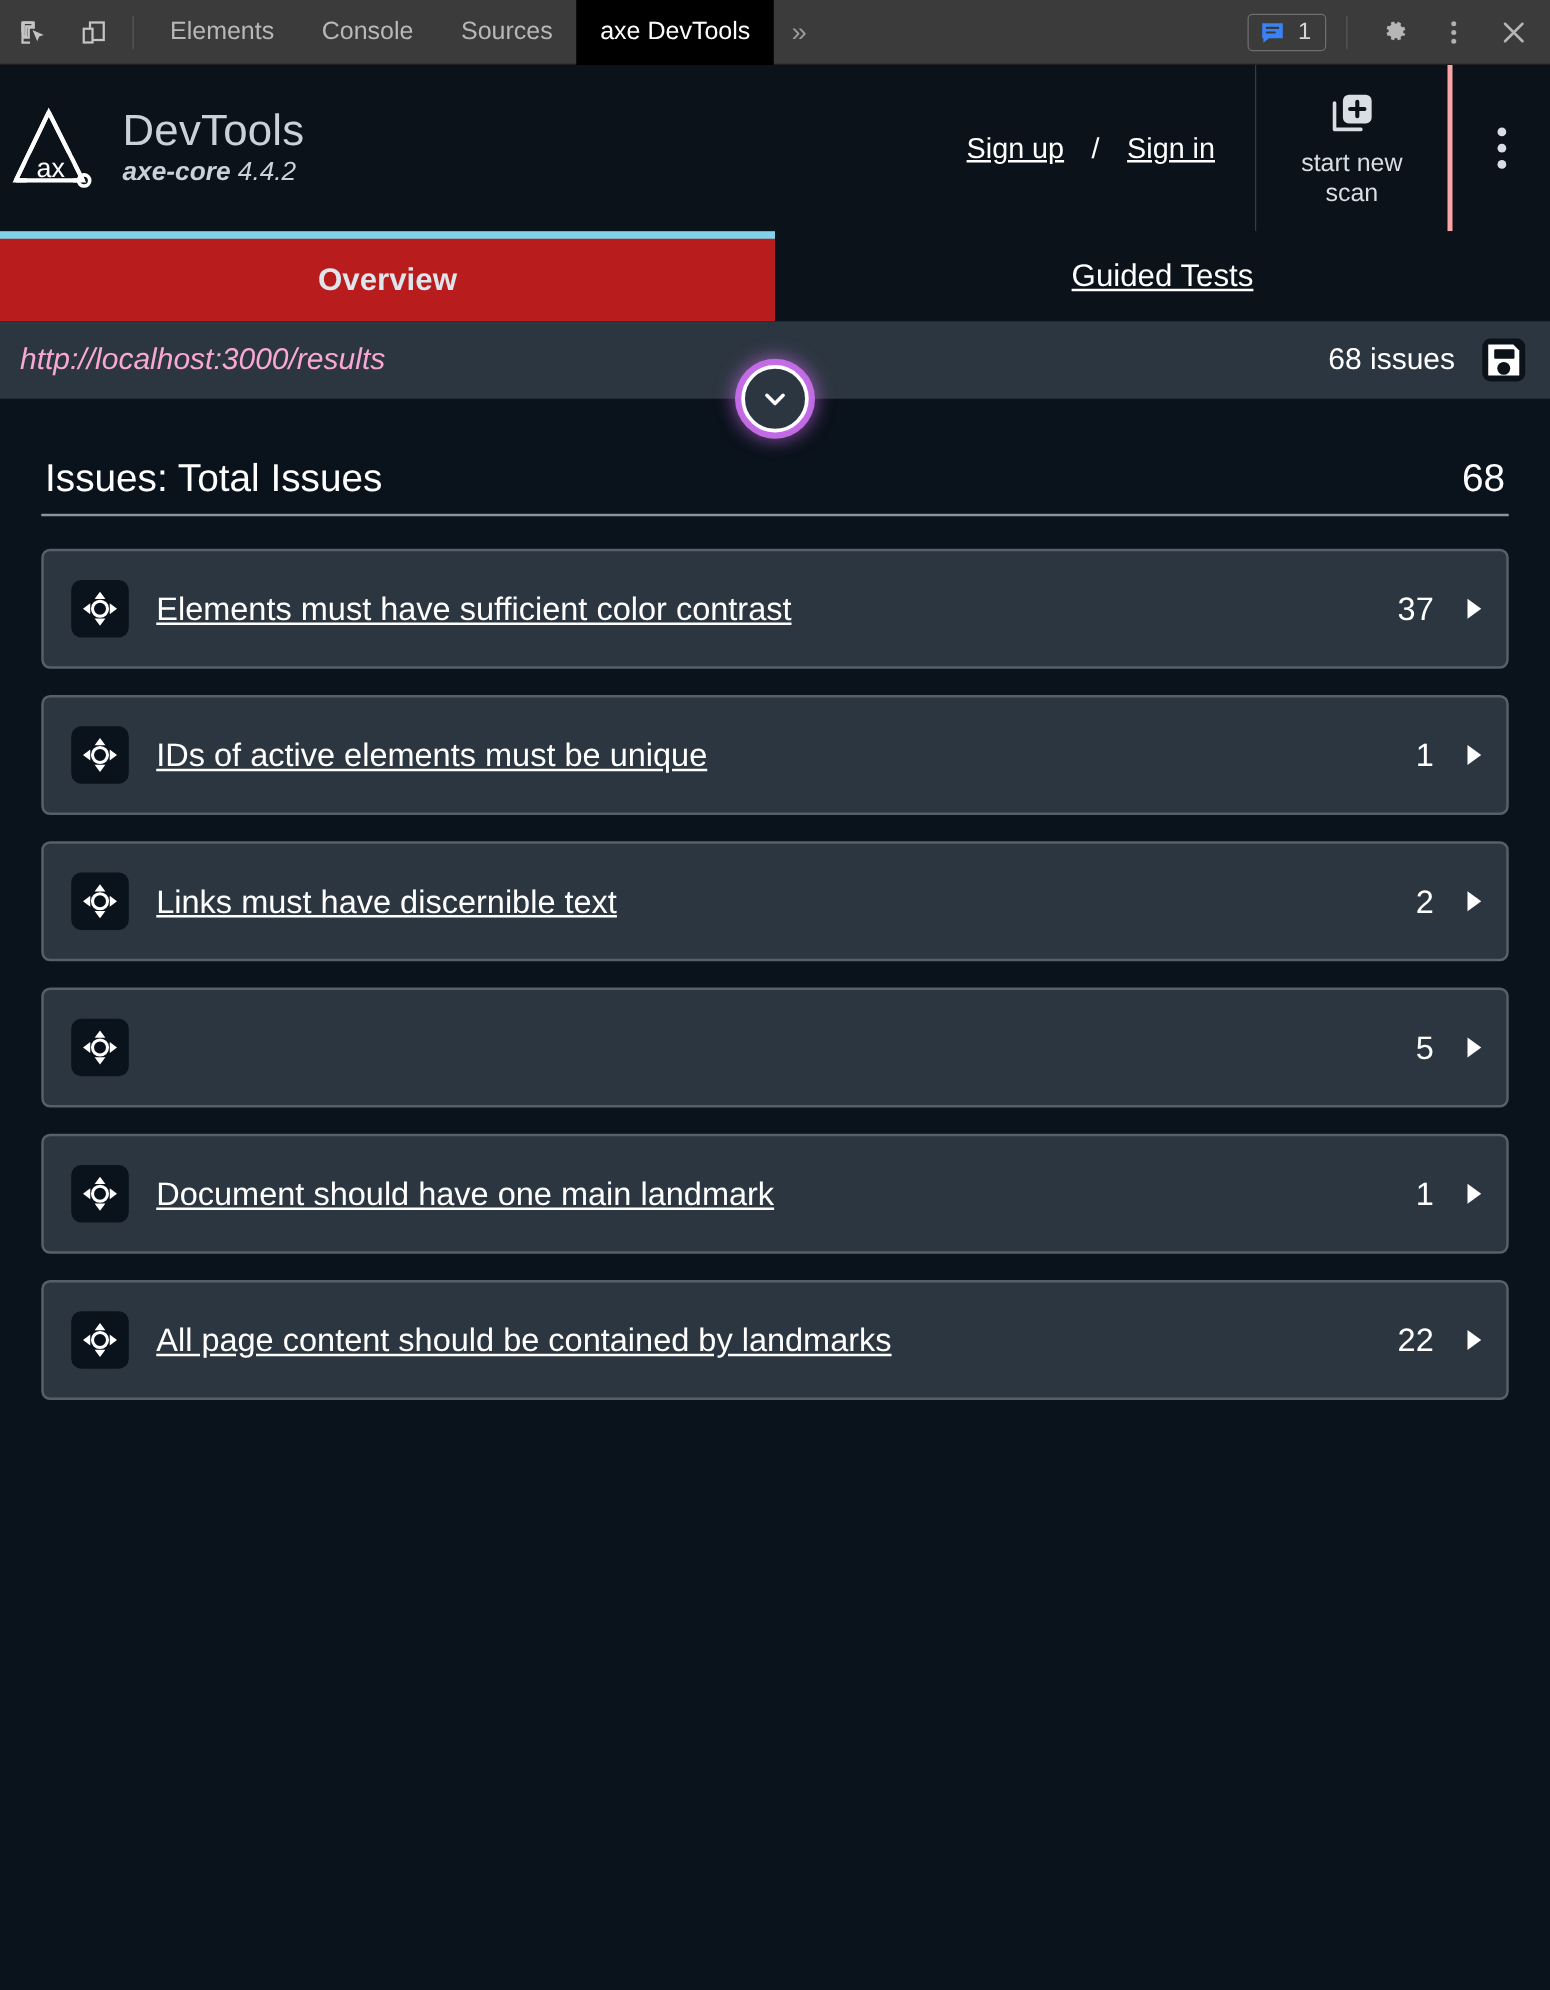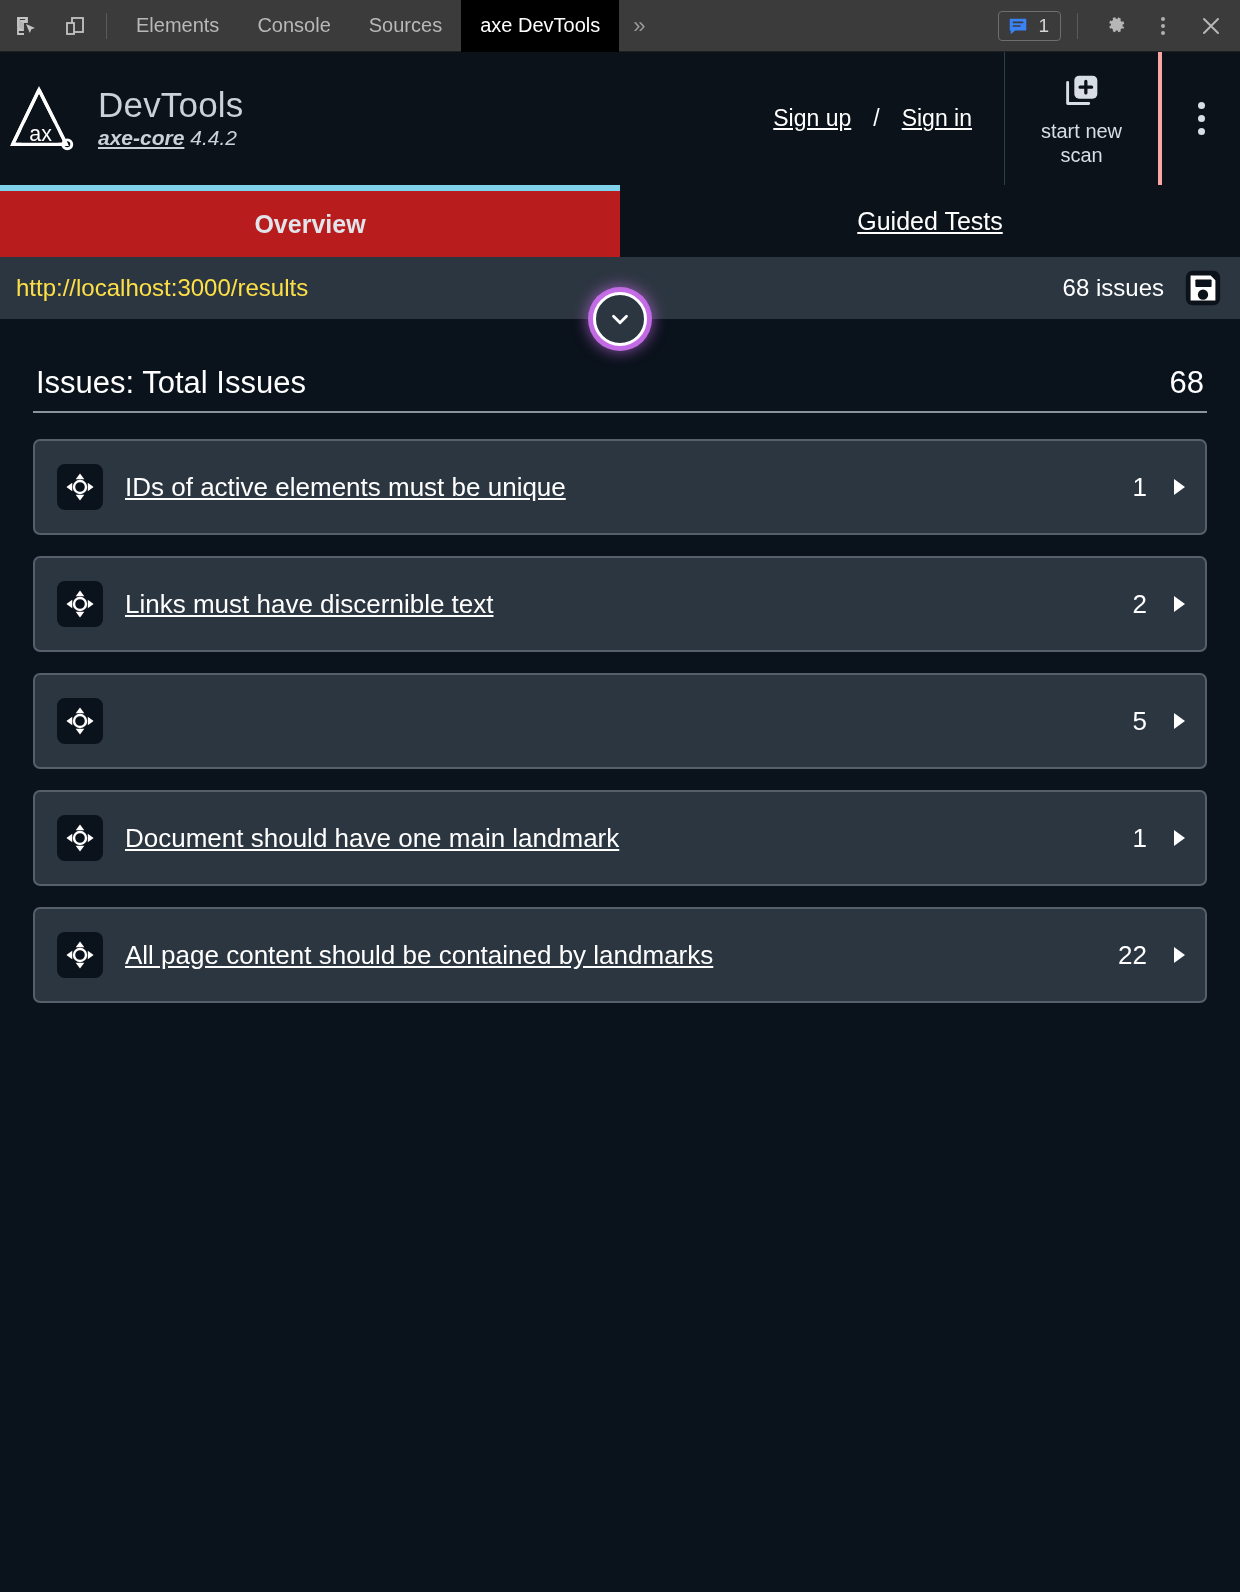--- a/index.html
+++ b/index.html
@@ -68,21 +68,21 @@
   .brand {
     display: flex; align-items: center; gap: 20px;
     flex: 0 0 auto;
   }
   .brand-text { display: flex; flex-direction: column; justify-content: center; }
   .brand-title {
     font-size: 35px; color: #c9d1d9; font-weight: 400; line-height: 1.05;
     letter-spacing: .2px;
   }
   .brand-sub { font-size: 21px; color: #c9d1d9; font-style: italic; margin-top: 2px; }
-  .brand-sub b { font-weight: 700; text-decoration: underline; }
+  .brand-sub b { font-weight: 700; }
   .brand-sub em { font-style: italic; font-weight: 400; }
 
   .auth {
     flex: 1 1 auto;
     display: flex; align-items: center; justify-content: flex-end;
     gap: 22px;
     padding-right: 32px;
     font-size: 23px;
   }
   .auth a { color: #ffffff; text-decoration: underline; cursor: pointer; }
@@ -132,21 +132,21 @@
   }
 
   
   .urlbar {
     height: 62px;
     background: #2c3640;
     display: flex; align-items: center;
     padding: 0 14px 0 16px;
     position: relative;
   }
-  .url-text { font-size: 24px; color: #fde047; }
+  .url-text { font-size: 24px; color: #f9a8d4; font-style: italic; }
   .url-right { margin-left: auto; display: flex; align-items: center; gap: 16px; }
   .issues-count { font-size: 24px; color: #ffffff; }
   .save-btn { width: 46px; height: 46px; cursor: pointer; display:flex; align-items:center; justify-content:center;}
 
   
   .collapse-wrap {
     position: absolute;
     left: 50%; transform: translateX(-50%);
     bottom: -27px;
     z-index: 5;
@@ -339,20 +339,38 @@
       <div class="issue-row">
         <div class="issue-icon">
           <svg width="30" height="30" viewBox="0 0 32 32">
   <circle cx="16" cy="16" r="6.4" fill="none" stroke="#ffffff" stroke-width="2.6"></circle>
   <path d="M16 1.5l4.6 6.2h-9.2z" fill="#ffffff"></path>
   <path d="M16 30.5l4.6-6.2h-9.2z" fill="#ffffff"></path>
   <path d="M1.5 16l6.2-4.6v9.2z" fill="#ffffff"></path>
   <path d="M30.5 16l-6.2-4.6v9.2z" fill="#ffffff"></path>
 </svg>
         </div>
+        <div class="issue-label">Elements must have sufficient color contrast</div>
+        <div class="issue-count">37</div>
+        <div class="issue-caret">
+          <svg width="15" height="20" viewBox="0 0 15 20">
+  <path d="M2 2l11 8-11 8z" fill="#ffffff"></path>
+</svg>
+        </div>
+      </div>
+      <div class="issue-row">
+        <div class="issue-icon">
+          <svg width="30" height="30" viewBox="0 0 32 32">
+  <circle cx="16" cy="16" r="6.4" fill="none" stroke="#ffffff" stroke-width="2.6"></circle>
+  <path d="M16 1.5l4.6 6.2h-9.2z" fill="#ffffff"></path>
+  <path d="M16 30.5l4.6-6.2h-9.2z" fill="#ffffff"></path>
+  <path d="M1.5 16l6.2-4.6v9.2z" fill="#ffffff"></path>
+  <path d="M30.5 16l-6.2-4.6v9.2z" fill="#ffffff"></path>
+</svg>
+        </div>
         <div class="issue-label">IDs of active elements must be unique</div>
         <div class="issue-count">1</div>
         <div class="issue-caret">
           <svg width="15" height="20" viewBox="0 0 15 20">
   <path d="M2 2l11 8-11 8z" fill="#ffffff"></path>
 </svg>
         </div>
       </div>
       <div class="issue-row">
         <div class="issue-icon">

